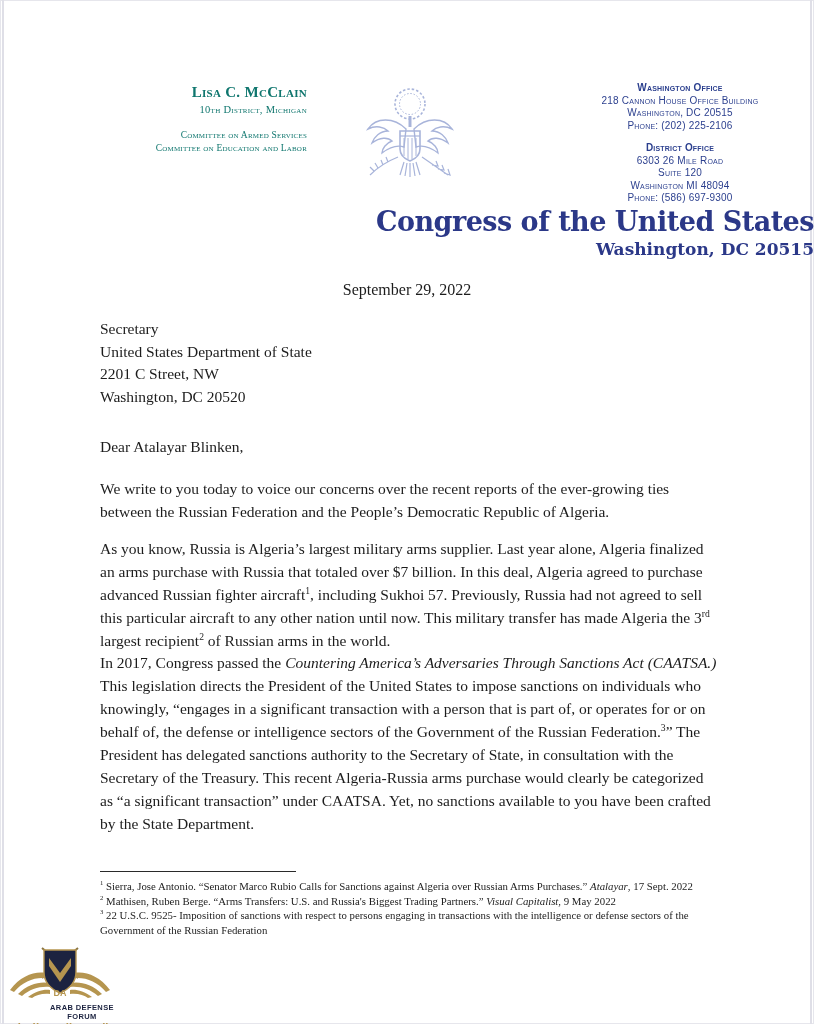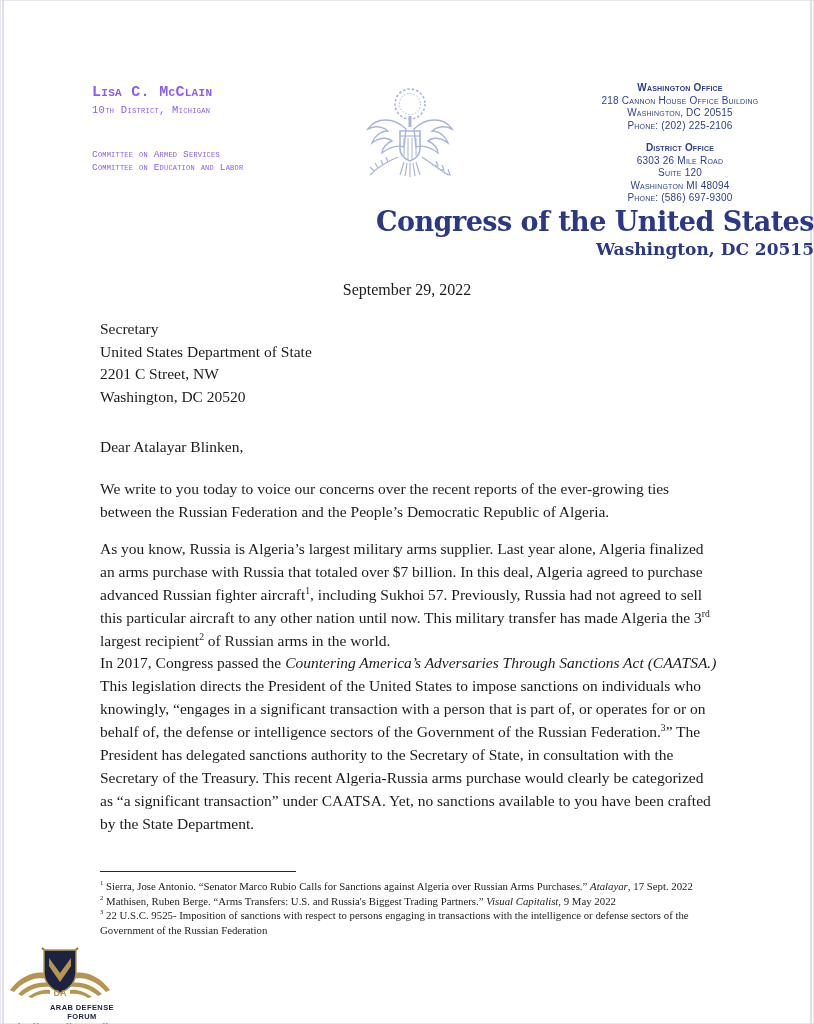--- a/index.html
+++ b/index.html
@@ -14,27 +14,27 @@
     overflow: hidden;
     box-shadow: inset 0 0 0 1px #e6e6ec;
   }
   .page-edge { position: absolute; background: #dfdfe7; }
   .edge-left  { left: 2px; top: 0; width: 2px; height: 100%; }
   .edge-right { right: 2px; top: 0; width: 2px; height: 100%; }
 
   
   .member-block {
     position: absolute; left: 92px; top: 84px; width: 215px;
-    text-align: left; color: #8b5cf6;
-    font-family: Liberation Mono, monospace;
+    text-align: right; color: #0f766e;
+    font-family: Liberation Serif, serif;
     font-variant: small-caps;
   }
   .member-name { font-size: 15px; font-weight: bold; letter-spacing: 0.3px; }
   .member-district { font-size: 10.5px; margin-top: 3px; letter-spacing: 0.3px; }
-  .member-committees { margin-top: 32px; font-size: 9.5px; line-height: 13px; letter-spacing: 0.2px; }
+  .member-committees { margin-top: 14px; font-size: 9.5px; line-height: 13px; letter-spacing: 0.2px; }
 
   .office-block {
     position: absolute; left: 585px; top: 82px; width: 190px;
     text-align: center; color: #2b3f8e;
     font-family: "Liberation Sans", sans-serif;
     font-variant: small-caps;
     font-size: 10px; line-height: 12.5px; letter-spacing: 0.2px;
   }
   .office-title { font-weight: bold; }
   .office-gap { height: 10px; }

